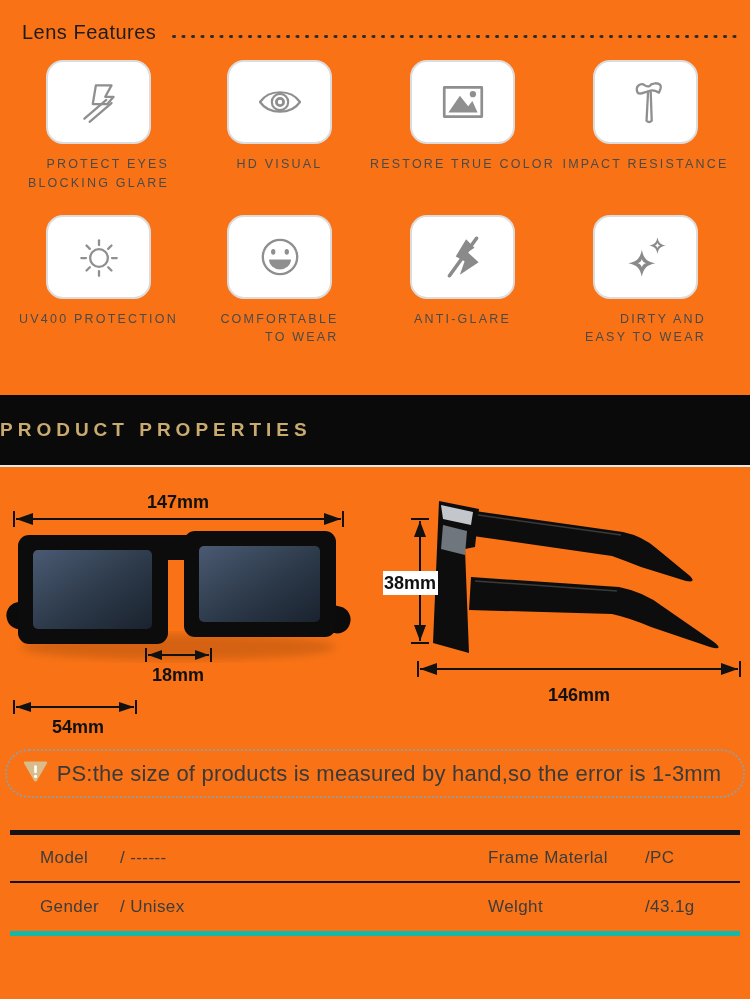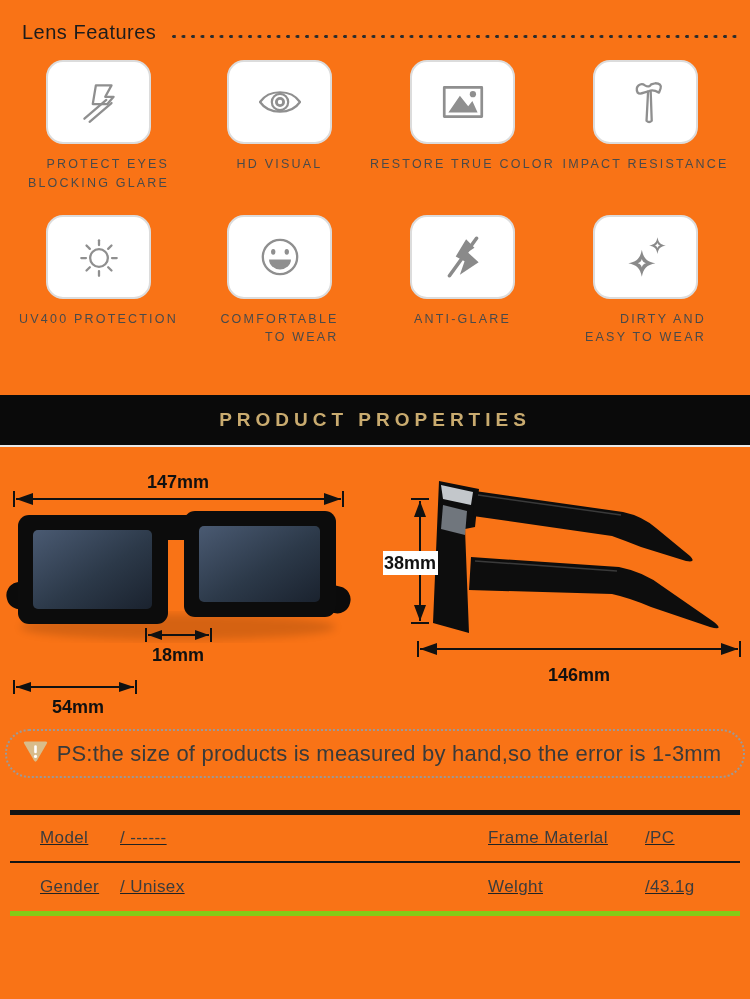--- a/index.html
+++ b/index.html
@@ -28,22 +28,22 @@
     display:flex; align-items:center; justify-content:center; background:#fff;
   }
   .feature-label {
     margin-top:11px; text-align:right; font-size:12.5px; font-weight:500;
     letter-spacing:2.2px; color:#4a4a4a; line-height:1.5; white-space:nowrap;
   }
   .feature-label span { display:block; }
   .icon-svg { stroke:#8f8f8f; fill:none; stroke-width:2.2; stroke-linecap:round; stroke-linejoin:round; }
   
   .banner {
-    margin-top:48px; height:52px; background:#0a0a0a;
-    display:flex; align-items:center; justify-content:center;
+    margin-top:48px; height:72px; background:#0a0a0a;
+    display:flex; align-items:center; justify-content:flex-start;
     border-bottom:2px solid #e8e8e8;
   }
   .banner-title {
     color:#c9ab6f; font-size:19px; font-weight:600; letter-spacing:5px;
   }
   
   .diagrams { position:relative; height:272px; }
   .front-svg { position:absolute; left:6px; top:16px; }
   .side-svg  { position:absolute; left:383px; top:18px; }
   .dim-text { font-family:"Liberation Sans",sans-serif; font-size:18px; font-weight:600; fill:#111; }
@@ -51,21 +51,21 @@
   .arrowhead { fill:#111; stroke:none; }
   
   .ps-note {
     width:fit-content; margin:10px auto 0;
     border:2px dotted #9a9a9a; border-radius:24px;
     padding:9px 22px 9px 16px; display:flex; align-items:center; gap:9px;
   }
   .ps-text { font-size:22px; color:#3a3a3a; letter-spacing:0.2px; }
   
   .spec-table {
-    margin:32px 10px 0; border-top:5px solid #141414; border-bottom:5px solid #84cc16;text-decoration:underline;
+    margin:32px 10px 0; border-top:5px solid #141414; border-bottom:5px solid #14b8a6;
   }
   .spec-row {
     display:grid; grid-template-columns:80px 368px 157px 1fr;
     align-items:center; height:48px; padding-left:30px;
     font-size:17px; color:#3c3c3c; letter-spacing:0.4px;
   }
   .spec-row:first-child { border-bottom:2px solid #141414; }
 </style>
 </head>
 <body>

